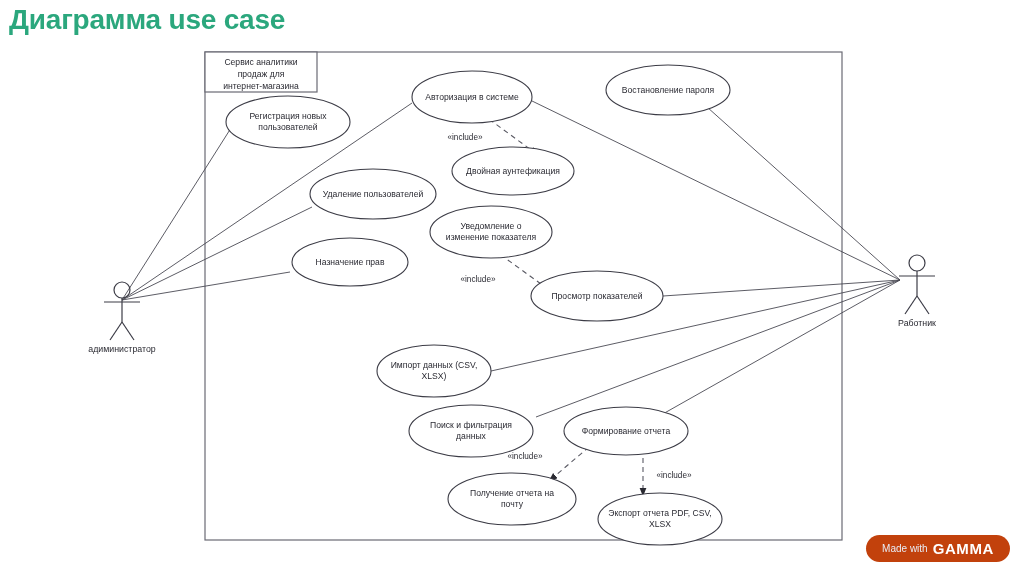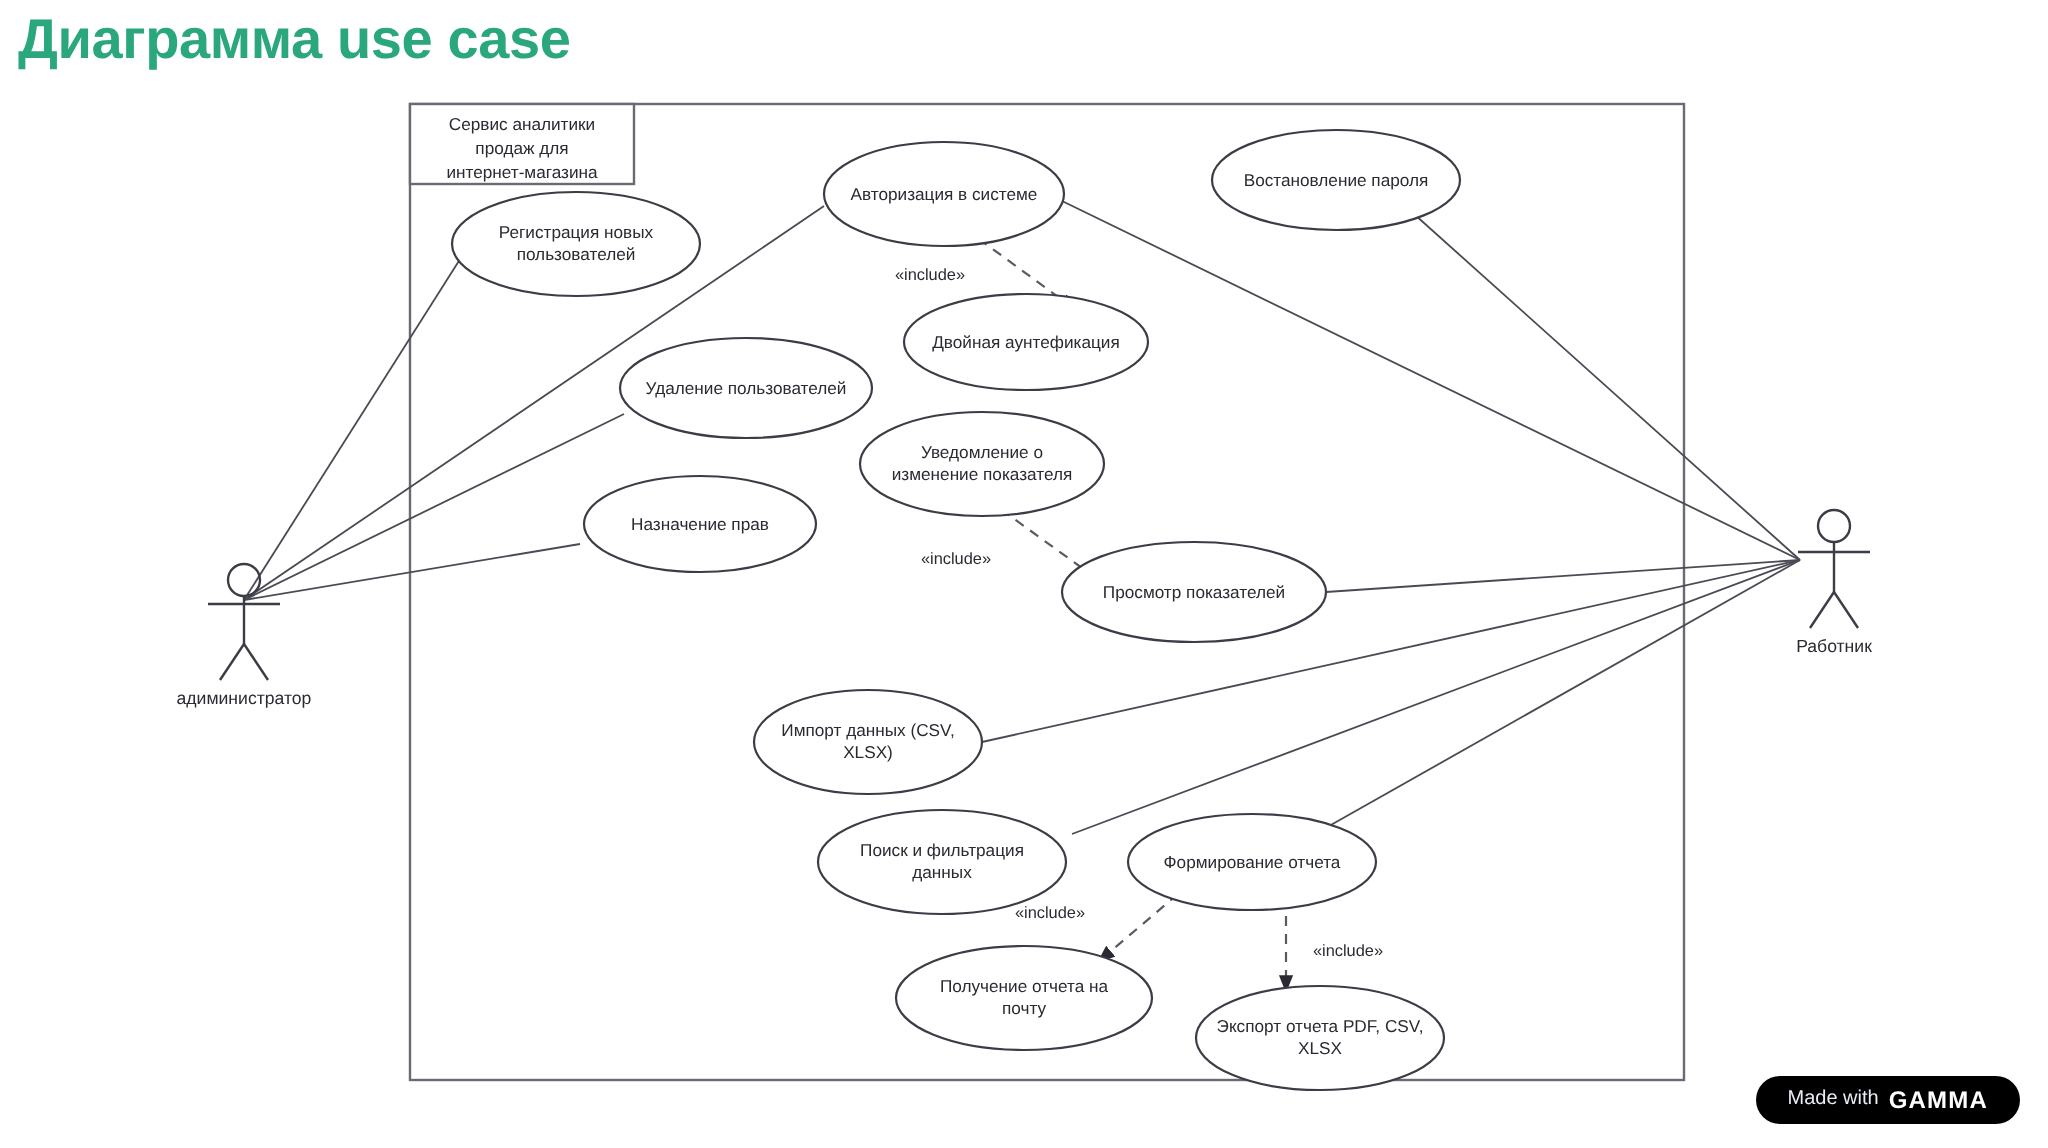--- a/index.html
+++ b/index.html
@@ -86,36 +86,36 @@
   .actor-label {
     font-family: "Liberation Sans", sans-serif;
     font-size: 8.8px;
     fill: #2a2a32;
     text-anchor: middle;
   }
   #gamma-badge {
     position: absolute;
     right: 14px;
     bottom: 12px;
-    background: #000000;
+    background: #c2410c;
     border-radius: 999px;
     padding: 6px 16px;
     display: flex;
     align-items: center;
     gap: 5px;
     line-height: 1;
   }
   #gamma-badge .made-with {
     color: #e8ecf5;
     font-size: 10px;
     font-family: "Liberation Sans", sans-serif;
   }
   #gamma-badge .gamma-word {
     color: #ffffff;
-    font-size: 12px;
+    font-size: 15px;
     font-weight: bold;
     font-family: "Liberation Sans", sans-serif;
     letter-spacing: 0.6px;
   }
 </style>
 </head>
 <body>
 
 <div id="slide">
 

